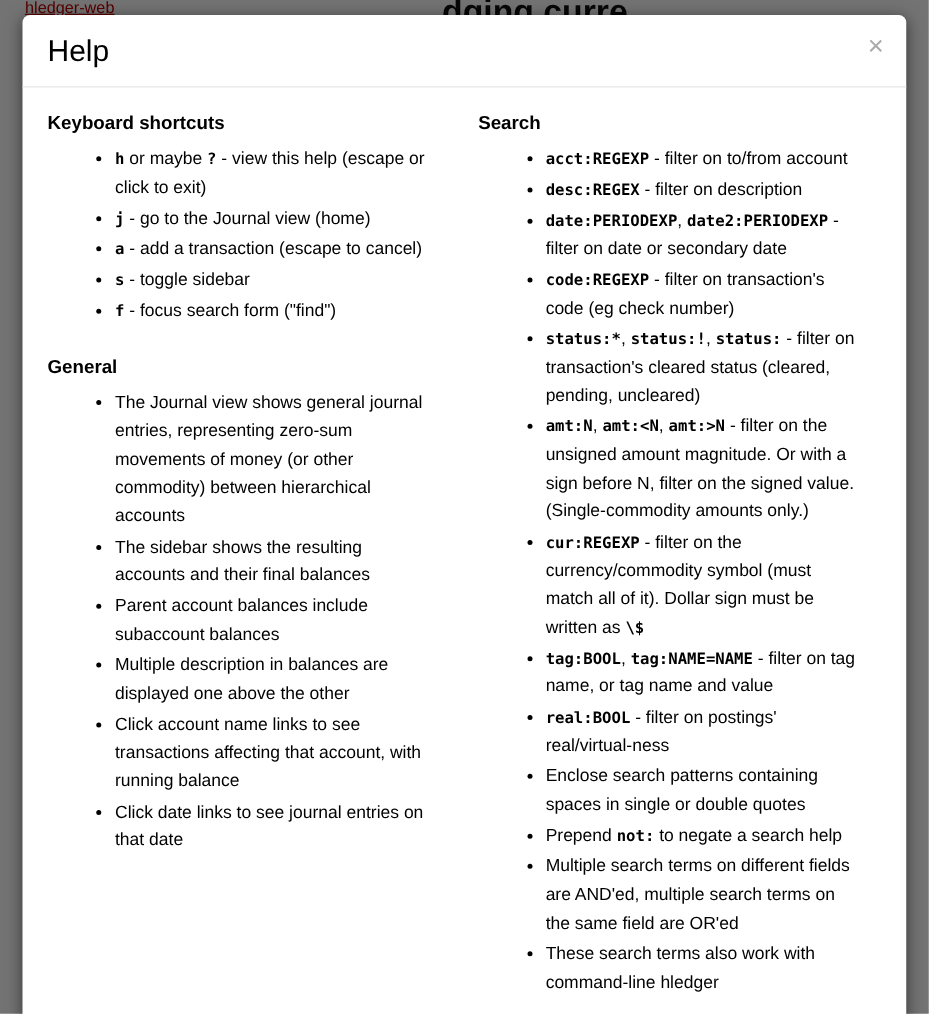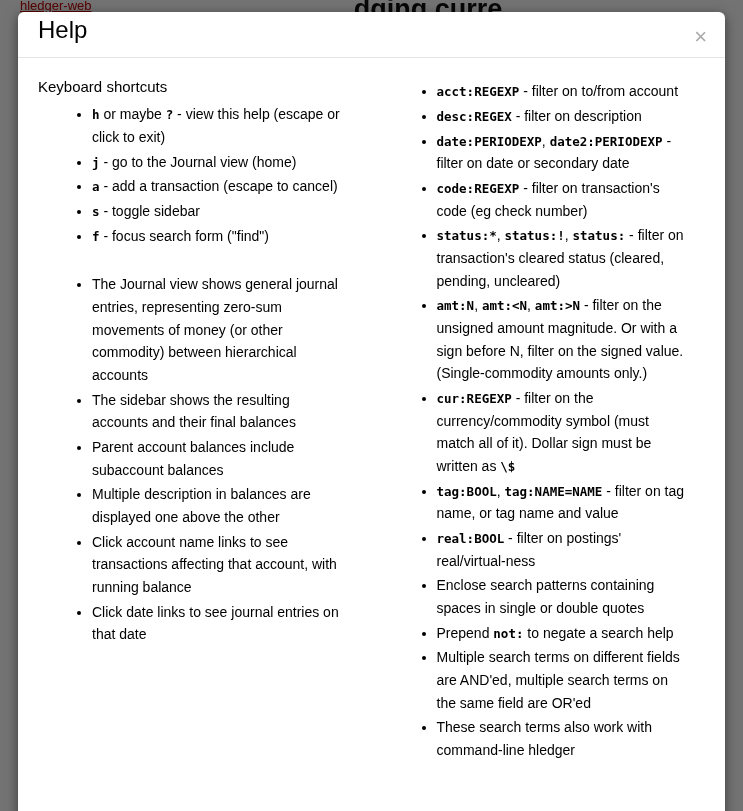--- a/index.html
+++ b/index.html
@@ -33,21 +33,21 @@
   }
   .modal {
     position: absolute; top: 12px; left: 18px;
     width: 707px;
     background: #ffffff;
     border-radius: 6px;
     box-shadow: 0 3px 12px rgba(0,0,0,0.5);
     z-index: 2;
   }
   .modal-header {
-    padding: 2px 20px 12px 20px;
+    padding: 14px 20px 12px 20px;
     border-bottom: 1px solid #e5e5e5;
     position: relative;
   }
   .modal-title {
     margin: 0;
     font-size: 24px;
     font-weight: 400;
     line-height: 1.3;
   }
   .close-btn {
@@ -60,21 +60,21 @@
   }
   .modal-body {
     padding: 20px 20px 40px 20px;
     display: flex;
     gap: 22px;
   }
   .col { flex: 1 1 0; min-width: 0; }
   .section-heading {
     margin: 0 0 8px 0;
     font-size: 15px;
-    font-weight: normal;
+    font-weight: bold;
   }
   ul.help-list {
     margin: 0 0 26px 0;
     padding-left: 38px;
     font-size: 14px;
     line-height: 1.62;
   }
   ul.help-list li { margin: 2px 16px; }
   .code {
     font-family: "DejaVu Sans Mono", "Liberation Mono", monospace;
@@ -100,30 +100,32 @@
   <div class="modal-body">
     <div class="col">
       <h3 class="section-heading">Keyboard shortcuts</h3>
       <ul class="help-list">
           <li><span class="code">h</span><span> or maybe </span><span class="code">?</span><span> - view this help (escape or click to exit)</span></li>
           <li><span class="code">j</span><span> - go to the Journal view (home)</span></li>
           <li><span class="code">a</span><span> - add a transaction (escape to cancel)</span></li>
           <li><span class="code">s</span><span> - toggle sidebar</span></li>
           <li><span class="code">f</span><span> - focus search form ("find")</span></li>
         </ul>
+      <h3 class="section-heading">General</h3>
       <ul class="help-list">
           <li><span>The Journal view shows general journal entries, representing zero-sum movements of money (or other commodity) between hierarchical accounts</span></li>
           <li><span>The sidebar shows the resulting accounts and their final balances</span></li>
           <li><span>Parent account balances include subaccount balances</span></li>
           <li><span>Multiple description in balances are displayed one above the other</span></li>
           <li><span>Click account name links to see transactions affecting that account, with running balance</span></li>
           <li><span>Click date links to see journal entries on that date</span></li>
         </ul>
     </div>
     <div class="col">
+      <h3 class="section-heading">Search</h3>
       <ul class="help-list">
           <li><span class="code">acct:REGEXP</span><span> - filter on to/from account</span></li>
           <li><span class="code">desc:REGEX</span><span> - filter on description</span></li>
           <li><span class="code">date:PERIODEXP</span><span>, </span><span class="code">date2:PERIODEXP</span><span> - filter on date or secondary date</span></li>
           <li><span class="code">code:REGEXP</span><span> - filter on transaction's code (eg check number)</span></li>
           <li><span class="code">status:*</span><span>, </span><span class="code">status:!</span><span>, </span><span class="code">status:</span><span> - filter on transaction's cleared status (cleared, pending, uncleared)</span></li>
           <li><span class="code">amt:N</span><span>, </span><span class="code">amt:&lt;N</span><span>, </span><span class="code">amt:&gt;N</span><span> - filter on the unsigned amount magnitude. Or with a sign before N, filter on the signed value. (Single-commodity amounts only.)</span></li>
           <li><span class="code">cur:REGEXP</span><span> - filter on the currency/commodity symbol (must match all of it). Dollar sign must be written as </span><span class="code">\$</span></li>
           <li><span class="code">tag:BOOL</span><span>, </span><span class="code">tag:NAME=NAME</span><span> - filter on tag name, or tag name and value</span></li>
           <li><span class="code">real:BOOL</span><span> - filter on postings' real/virtual-ness</span></li>

